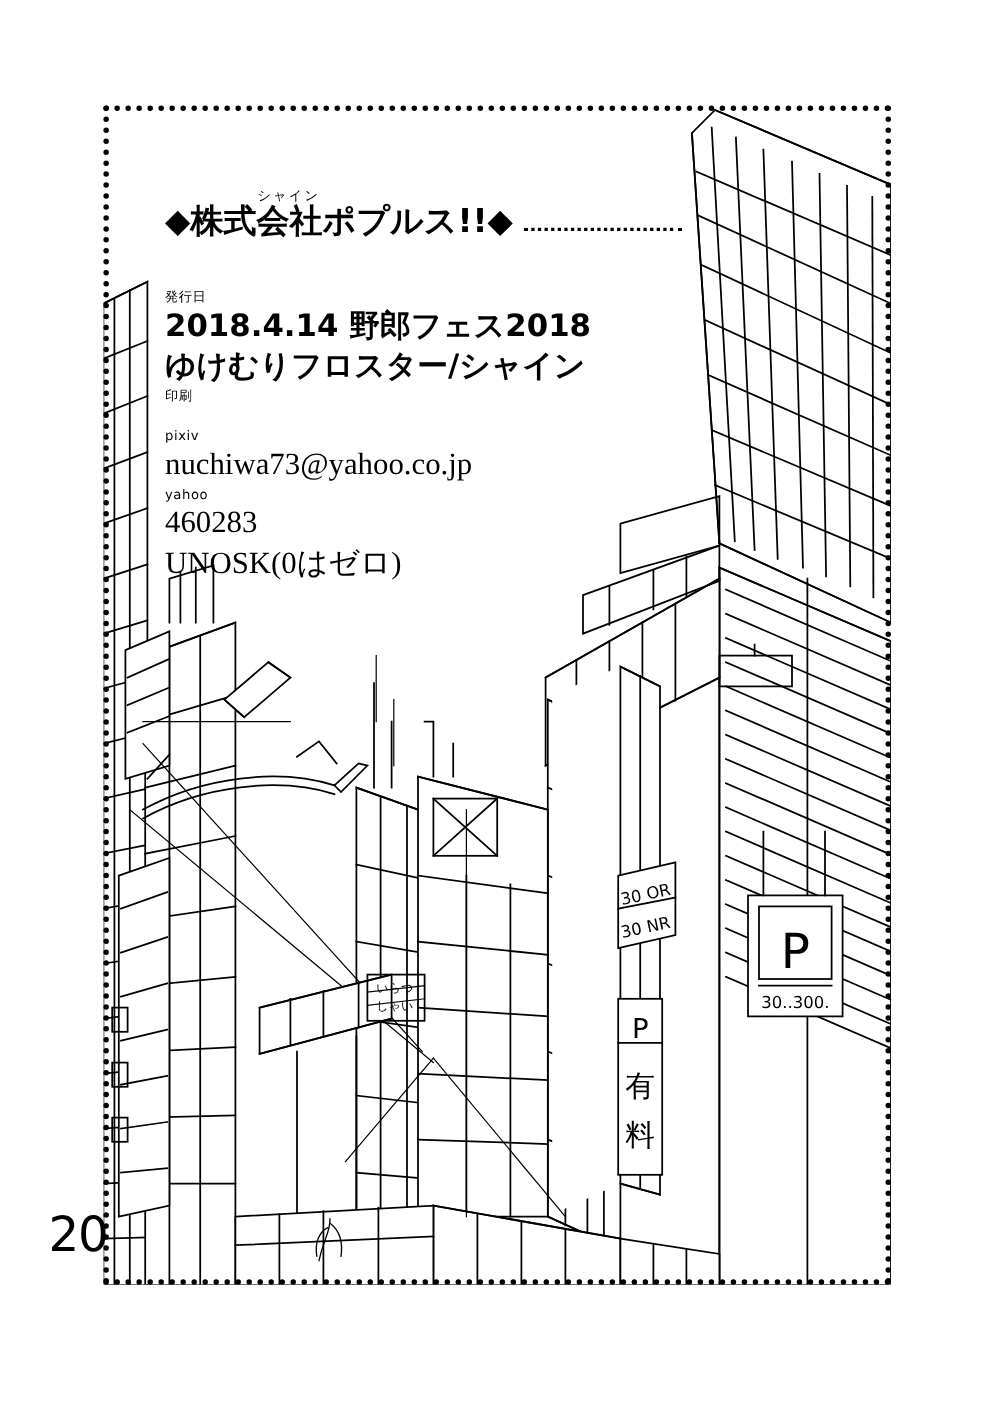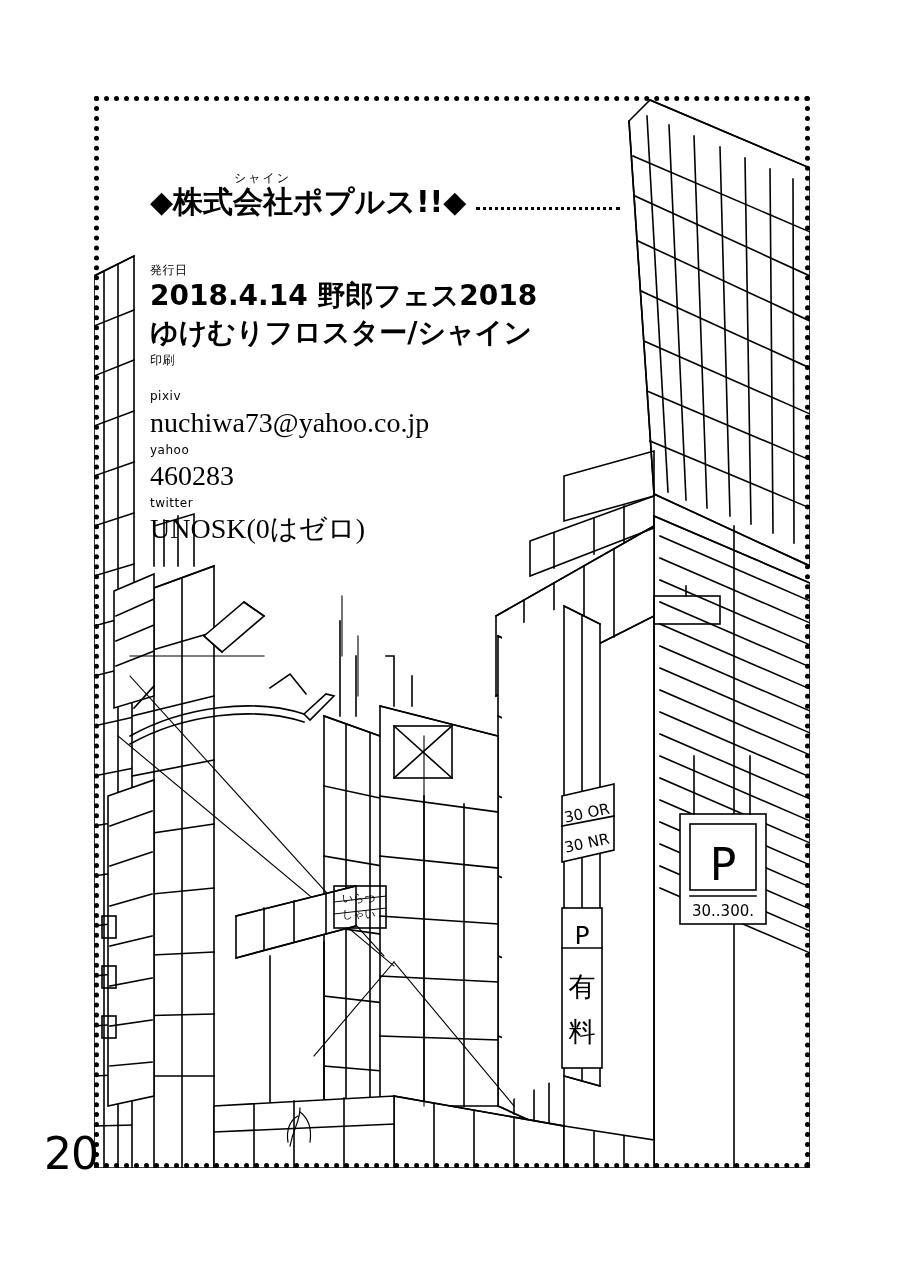--- a/index.html
+++ b/index.html
@@ -110,21 +110,21 @@
     font-family: Liberation Serif, serif;
   }
   .gap {
     height: 20px;
   }
 
   
   .page-number {
     position: absolute;
     left: 44px;
-    top: 1128px;
+    top: 1097px;
     font-family: "DejaVu Sans", sans-serif;
     font-size: 44px;
     letter-spacing: -1px;
     z-index: 7;
   }
 </style>
 </head>
 <body>
 
 <div class="page">
@@ -413,20 +413,19 @@
       <div class="info-label">印刷</div>
 
       <div class="gap"></div>
 
       <div class="info-label">pixiv</div>
       <div class="info-value thin">nuchiwa73@yahoo.co.jp</div>
 
       <div class="info-label">yahoo</div>
       <div class="info-value thin">460283</div>
 
-      <div class="info-label">twitter</div>
       <div class="info-value thin">UNOSK(0はゼロ)</div>
     </div>
   </div>
 
   <div class="page-number">20</div>
 
 </div>
 
 </body></html>

